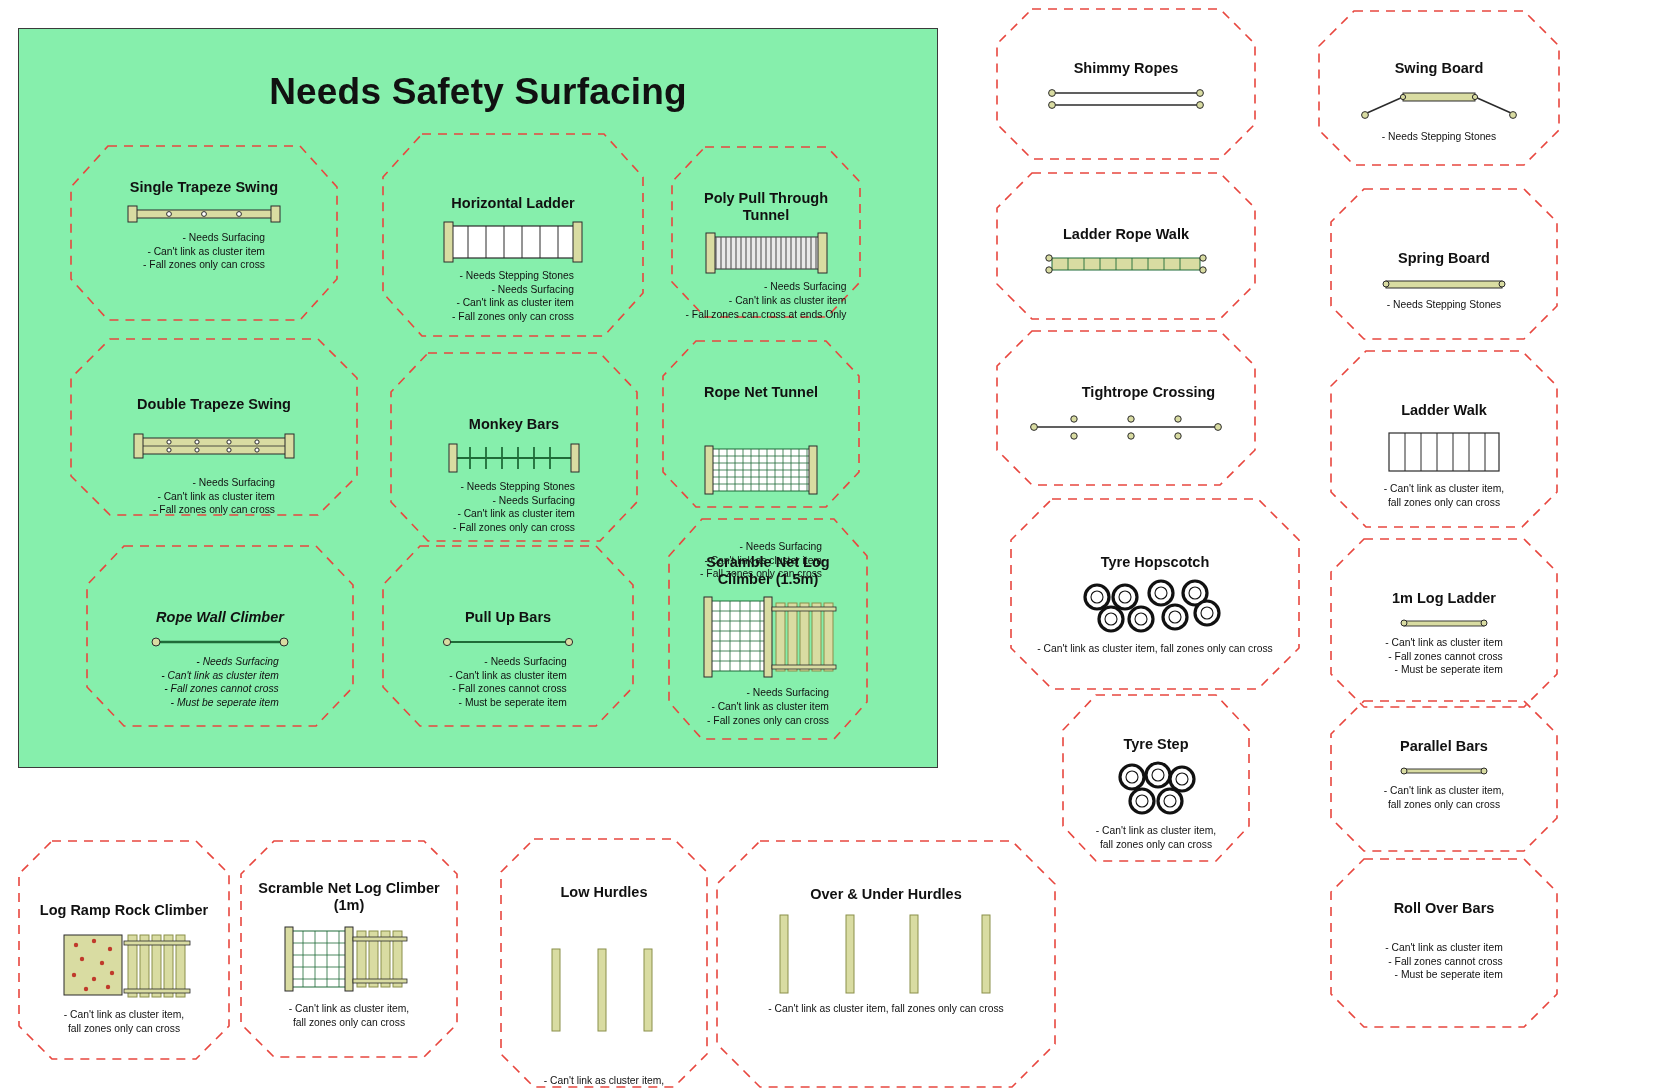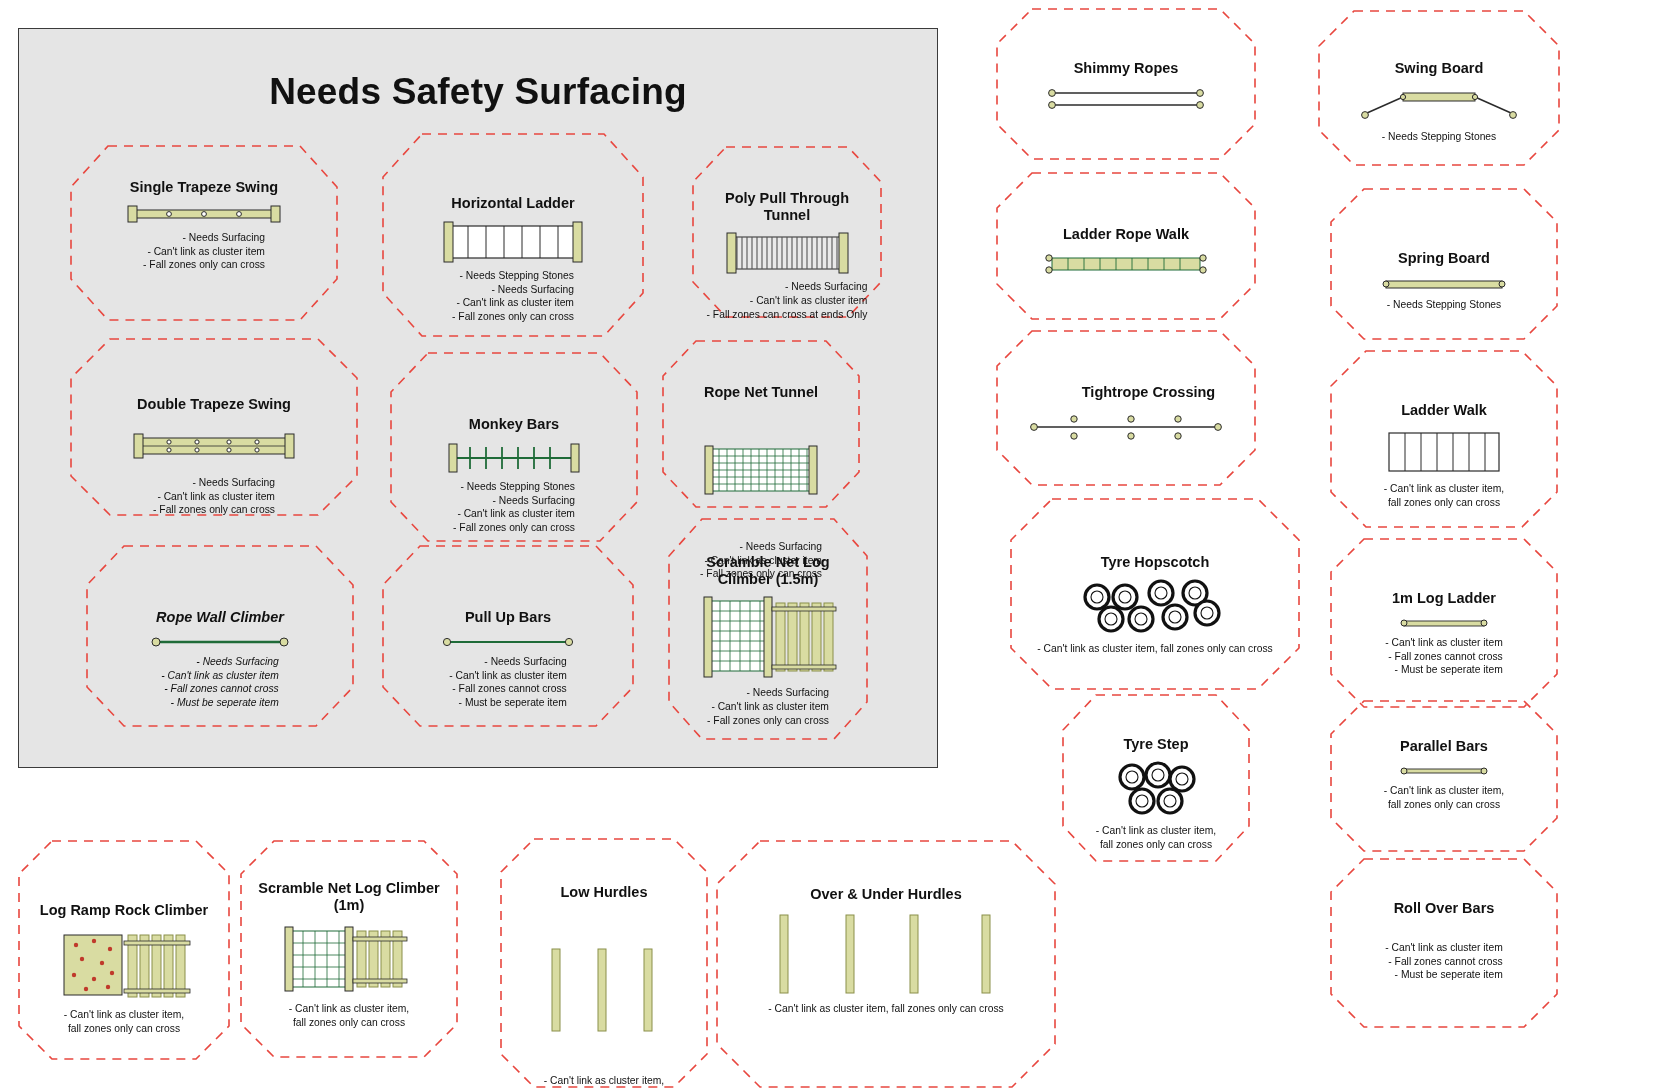--- a/index.html
+++ b/index.html
@@ -7,21 +7,21 @@
   body {
     width:1656px; height:1089px;
     background:#ffffff;
     font-family:"Liberation Sans", sans-serif;
     position:relative;
     overflow:hidden;
   }
   
   #main-panel {
     position:absolute; left:18px; top:28px; width:920px; height:740px;
-    border:1.5px solid #3b3b3b; background:#e5e5e5;
+    border:1.5px solid #3b3b3b; background:#86efac;
   }
   #panel-title {
     text-align:center; font-size:37px; font-weight:bold; color:#111;
     margin-top:42px; letter-spacing:0.2px;
   }
   
   .card {
     position:absolute;
     display:flex; flex-direction:column; align-items:center;
     text-align:center;
@@ -95,21 +95,21 @@
       <rect x="6" y="2" width="9" height="40" fill="#d9dca2" stroke="#2b2b2b" stroke-width="1"></rect>
       <rect x="135" y="2" width="9" height="40" fill="#d9dca2" stroke="#2b2b2b" stroke-width="1"></rect>
     </svg>
   </div>
   <div class="notes">- Needs Stepping Stones
 - Needs Surfacing
 - Can't link as cluster item
 - Fall zones only can cross</div>
 </div>
 
-<div class="card" style="left:692px; top:146px; width:190px; height:172px;">
+<div class="card" style="left:671px; top:146px; width:190px; height:172px;">
   <svg class="oct" viewBox="0 0 190 172" preserveAspectRatio="none">
     <polygon points="34,1 156,1 189,36 189,136 156,171 34,171 1,136 1,36"></polygon>
   </svg>
   <div class="ttl" style="margin-top:30px;">Poly Pull Through Tunnel</div>
   <div class="gfx">
     <svg width="132" height="44" viewBox="0 0 132 44">
       <rect x="12" y="6" width="108" height="32" fill="#e9e9e9" stroke="#2b2b2b" stroke-width="1"></rect>
       <g stroke="#555" stroke-width="1.1">
         <line x1="16" y1="6" x2="16" y2="38"></line>
           <line x1="21" y1="6" x2="21" y2="38"></line>

